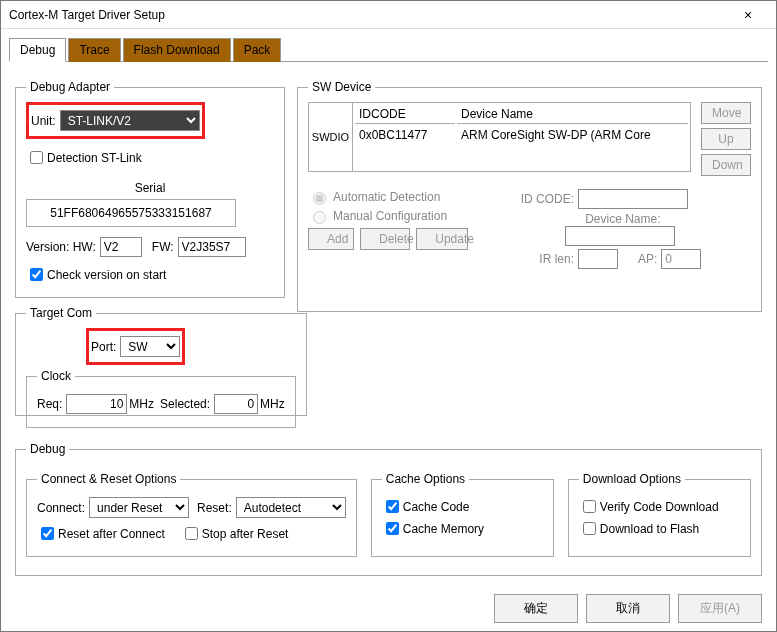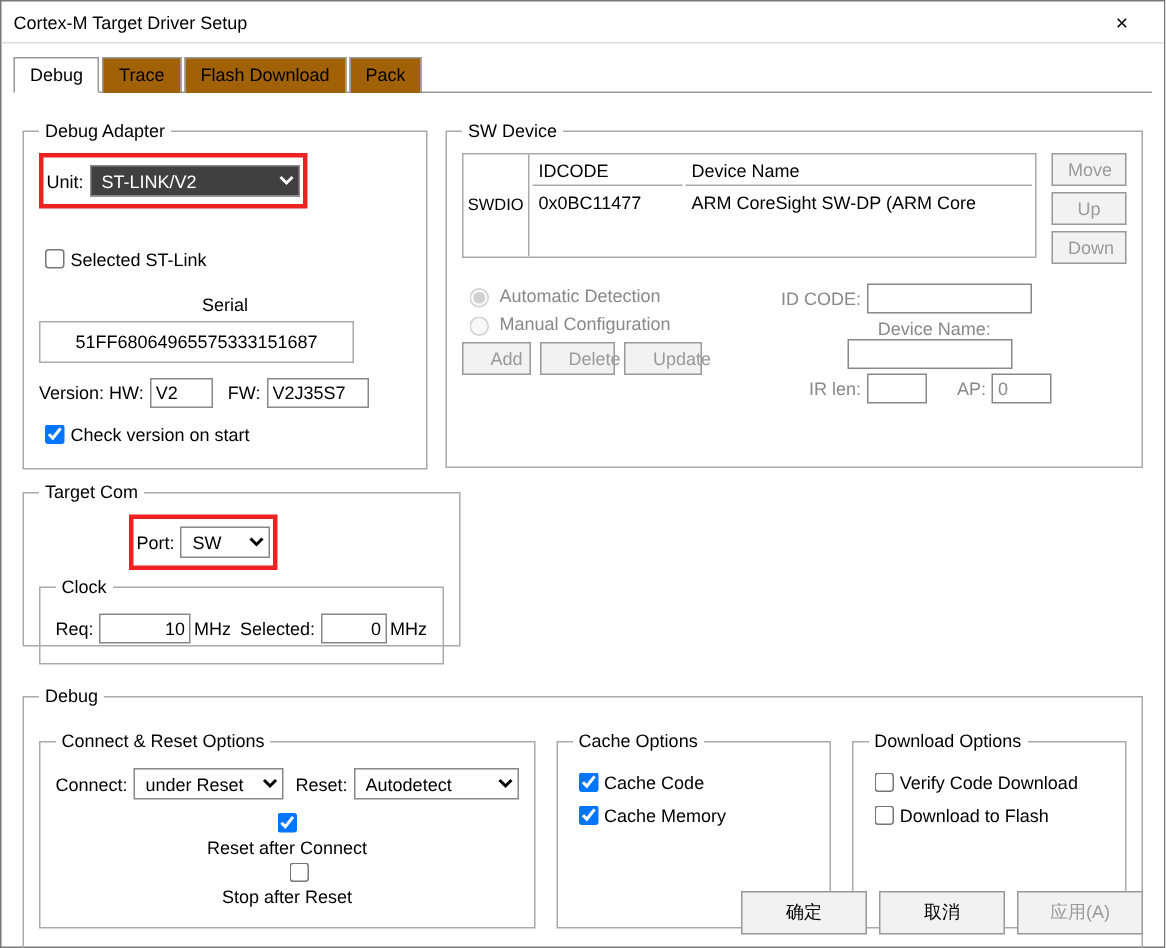--- a/index.html
+++ b/index.html
@@ -62,31 +62,31 @@
     <div class="tab">Pack</div>
   </div>
 
   <div class="content">
 
     <div class="top-row">
 
       <div class="left-col">
         <fieldset>
           <legend>Debug Adapter</legend>
-          <div class="redbox" style="margin-bottom:21px;">
+          <div class="redbox" style="margin-bottom:6px;">
             <div class="row">
               <label class="lbl">Unit:</label>
               <select style="width:140px;" class="sel-highlight">
                 <option>ST-LINK/V2</option>
               </select>
             </div>
           </div>
           <div class="row">
             <input type="checkbox" class="checkbox" style="">
-            <span>Selected ST-Link</span>
+            <span>Detection ST-Link</span>
           </div>
           <div style="margin-top:14px;text-align:center;">
             <div>Serial</div>
             <div class="serial-box">51FF68064965575333151687</div>
           </div>
           <div class="row" style="margin-top:10px;">
             <label class="lbl">Version: HW:</label>
             <input type="text" style="width: 42px;" value="V2">
             <label class="lbl" style="margin-left:10px;">FW:</label>
             <input type="text" style="width: 68px;" value="V2J35S7">
@@ -192,21 +192,21 @@
       <legend>Debug</legend>
       <div class="debug-lower">
         <fieldset style="flex:1.6;">
           <legend>Connect &amp; Reset Options</legend>
           <div class="row">
             <label class="lbl">Connect:</label>
             <select style="width:100px;"><option>under Reset</option></select>
             <label class="lbl" style="margin-left:8px;">Reset:</label>
             <select style="width:110px;"><option>Autodetect</option></select>
           </div>
-          <div class="row" style="margin-top:6px;flex-direction:column;">
+          <div class="row" style="margin-top:6px;">
             <input type="checkbox" checked="" class="checkbox" style="">
             <span>Reset after Connect</span>
             <input type="checkbox" class="checkbox" style="margin-left: 20px;">
             <span>Stop after Reset</span>
           </div>
         </fieldset>
         <fieldset>
           <legend>Cache Options</legend>
           <div class="row">
               <input type="checkbox" checked="" class="checkbox" style="">

